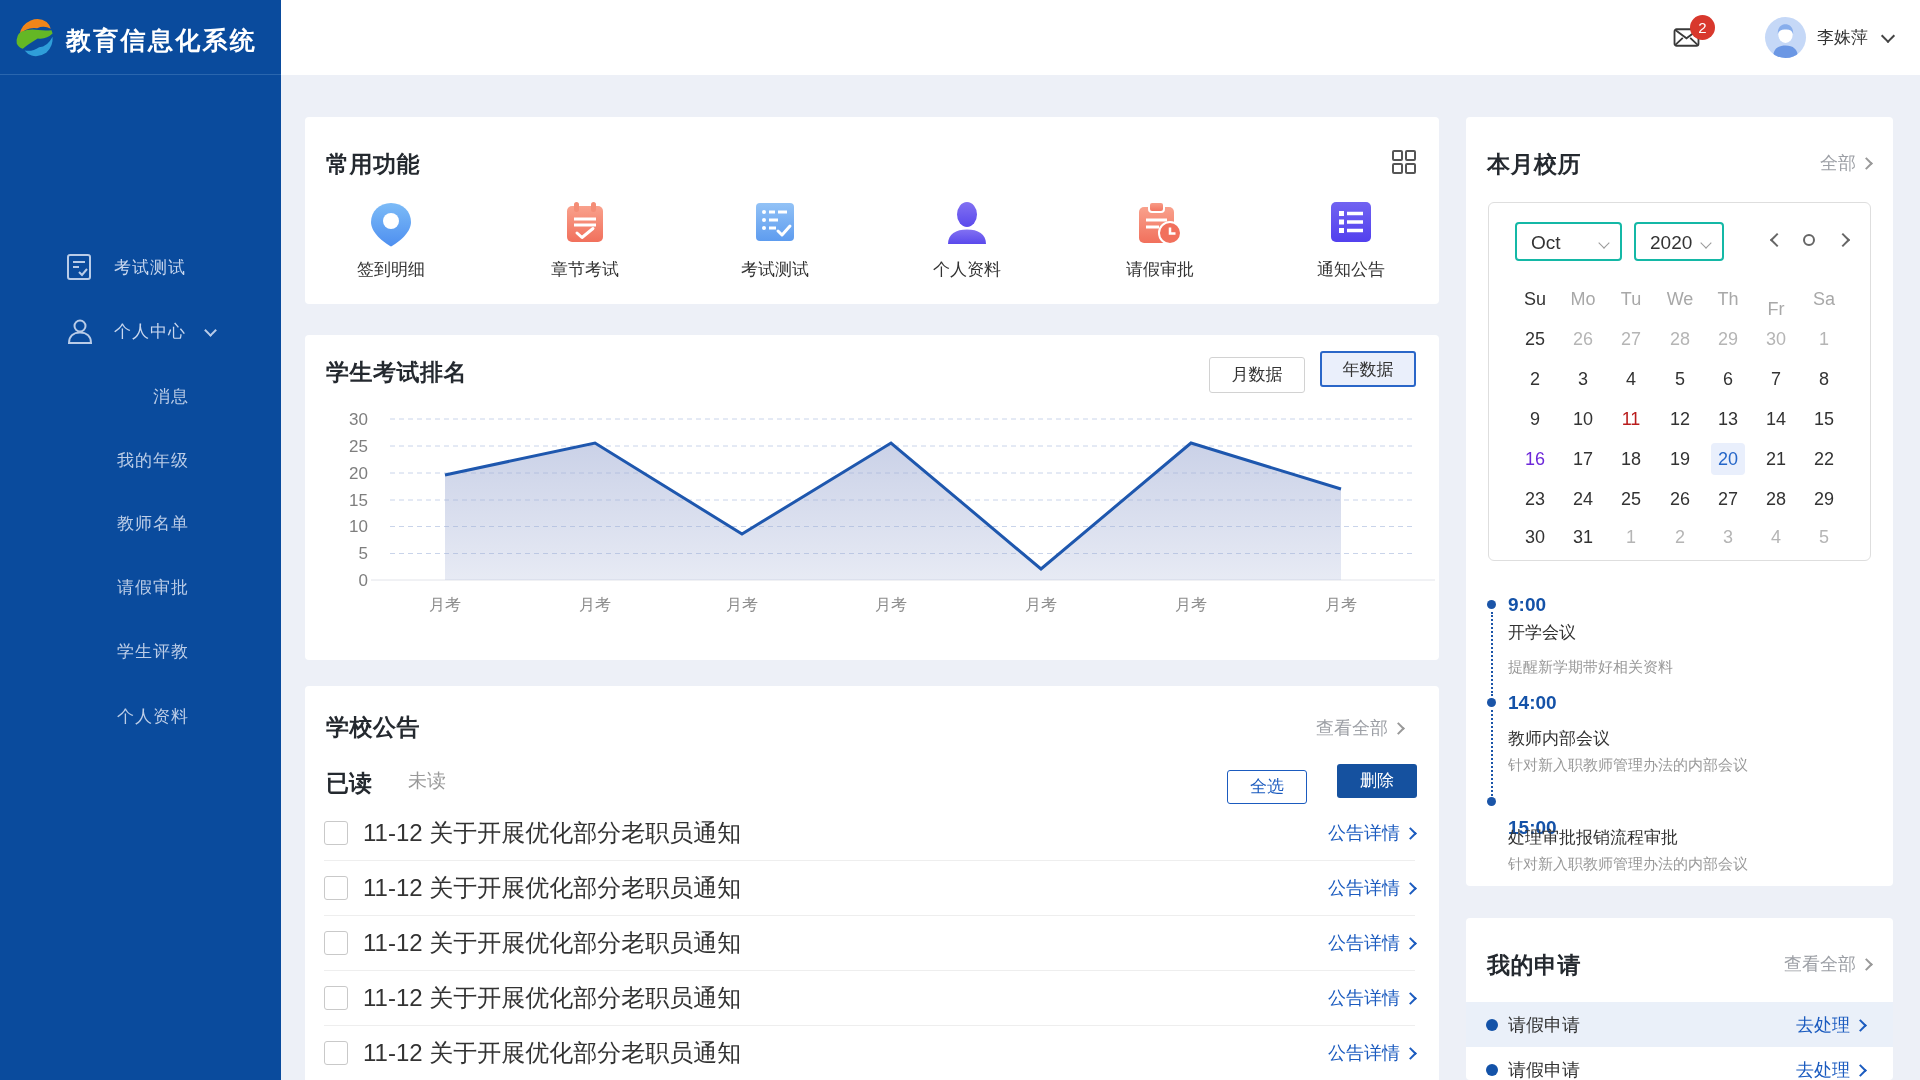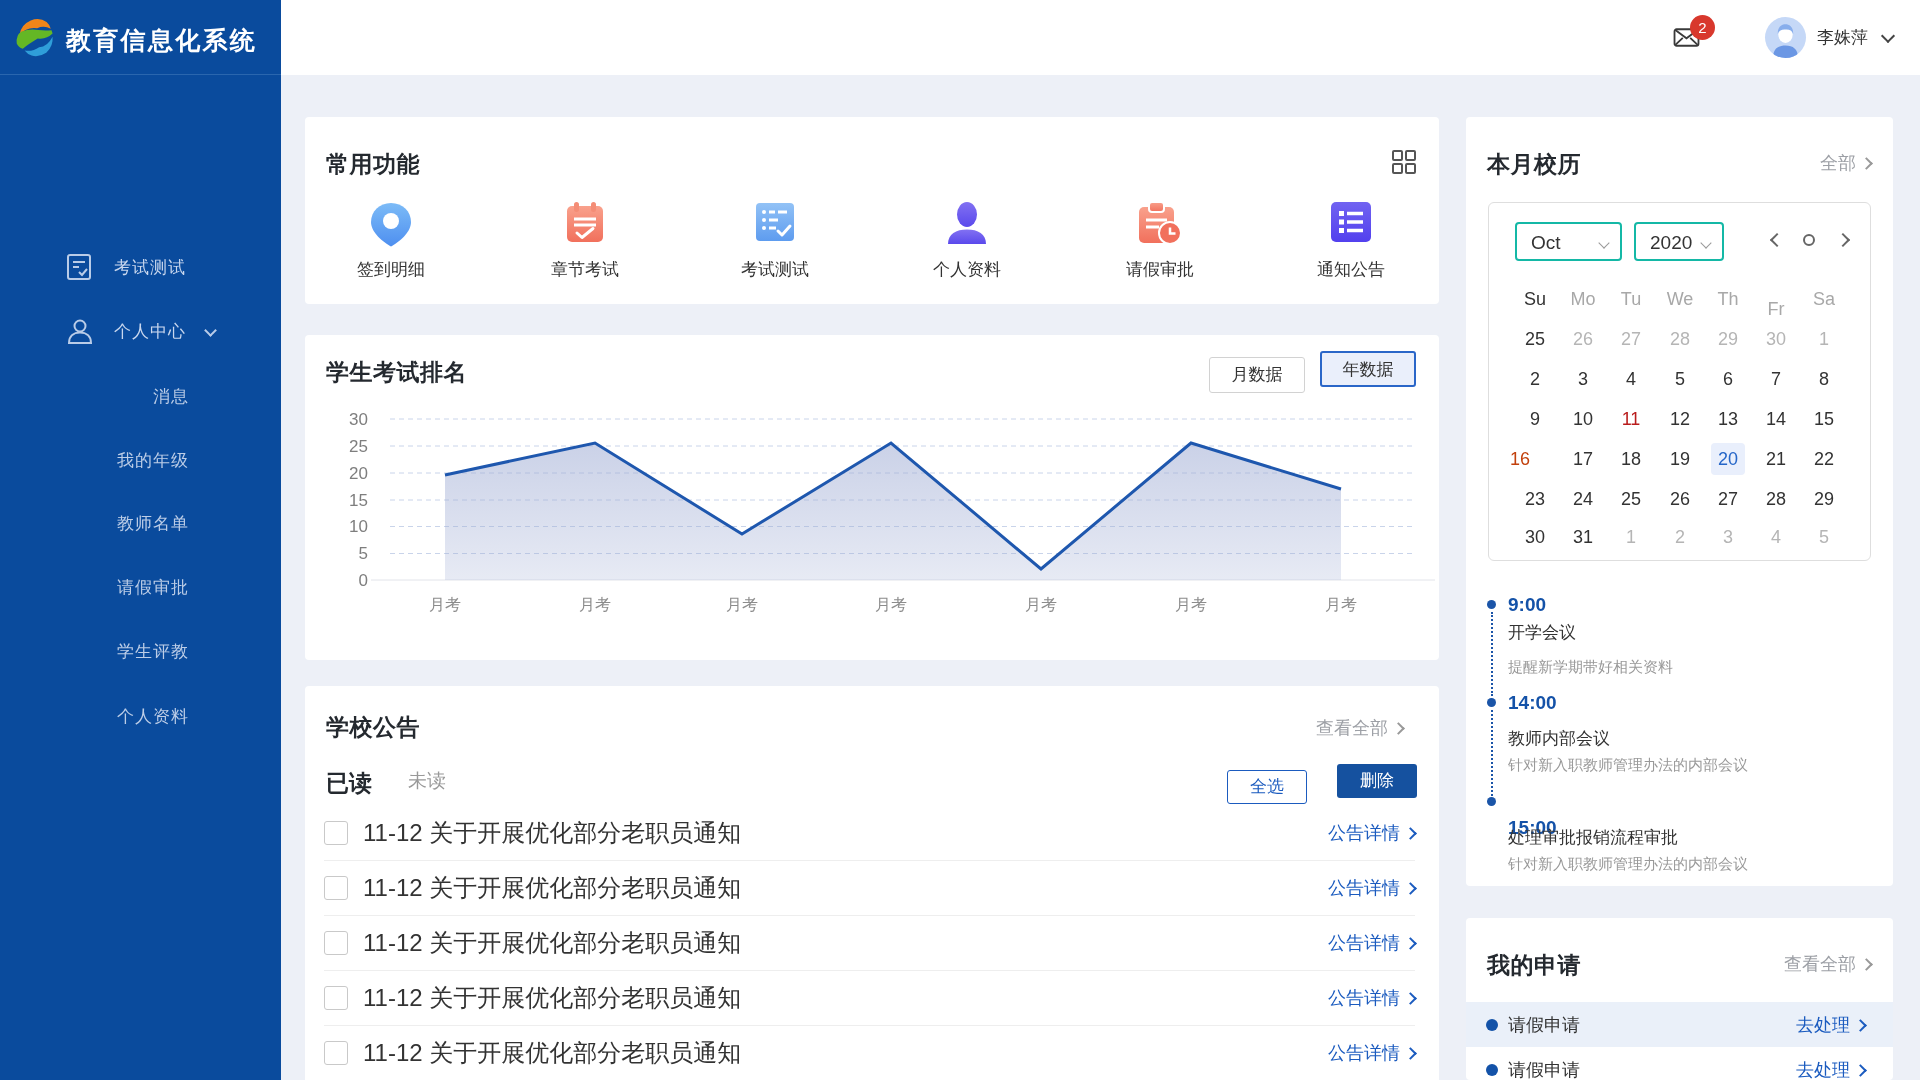--- a/index.html
+++ b/index.html
@@ -320,21 +320,21 @@
     <div class="day" style="left:215px;top:160px;color:#333;">6</div>
     <div class="day" style="left:263px;top:160px;color:#333;">7</div>
     <div class="day" style="left:311px;top:160px;color:#333;">8</div>
     <div class="day" style="left:22px;top:200px;color:#333;">9</div>
     <div class="day" style="left:70px;top:200px;color:#333;">10</div>
     <div class="day" style="left:118px;top:200px;color:#b91c1c;">11</div>
     <div class="day" style="left:167px;top:200px;color:#333;">12</div>
     <div class="day" style="left:215px;top:200px;color:#333;">13</div>
     <div class="day" style="left:263px;top:200px;color:#333;">14</div>
     <div class="day" style="left:311px;top:200px;color:#333;">15</div>
-    <div class="day" style="left:7px;top:240px;color:#c2410c;">16</div>
+    <div class="day" style="left:22px;top:240px;color:#6d28d9;">16</div>
     <div class="day" style="left:70px;top:240px;color:#333;">17</div>
     <div class="day" style="left:118px;top:240px;color:#333;">18</div>
     <div class="day" style="left:167px;top:240px;color:#333;">19</div>
     <div class="day" style="left:222px;top:240px;width:34px;color:#2566C8;background:#E9EFFC;border-radius:4px;">20</div>
     <div class="day" style="left:263px;top:240px;color:#333;">21</div>
     <div class="day" style="left:311px;top:240px;color:#333;">22</div>
     <div class="day" style="left:22px;top:280px;color:#333;">23</div>
     <div class="day" style="left:70px;top:280px;color:#333;">24</div>
     <div class="day" style="left:118px;top:280px;color:#333;">25</div>
     <div class="day" style="left:167px;top:280px;color:#333;">26</div>

